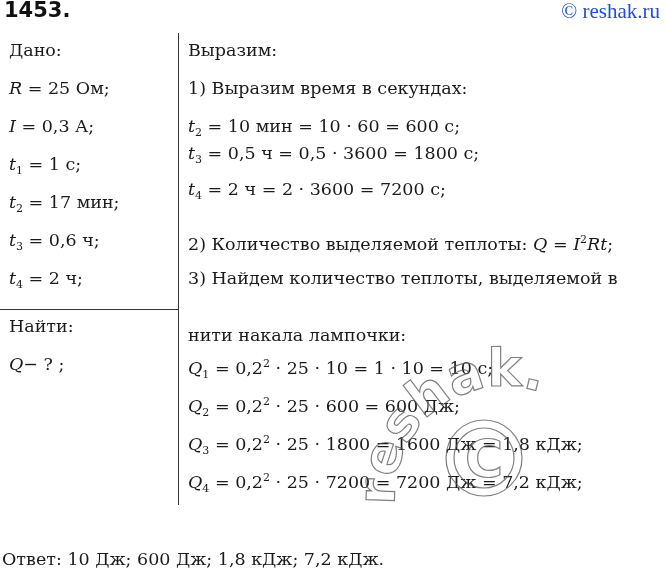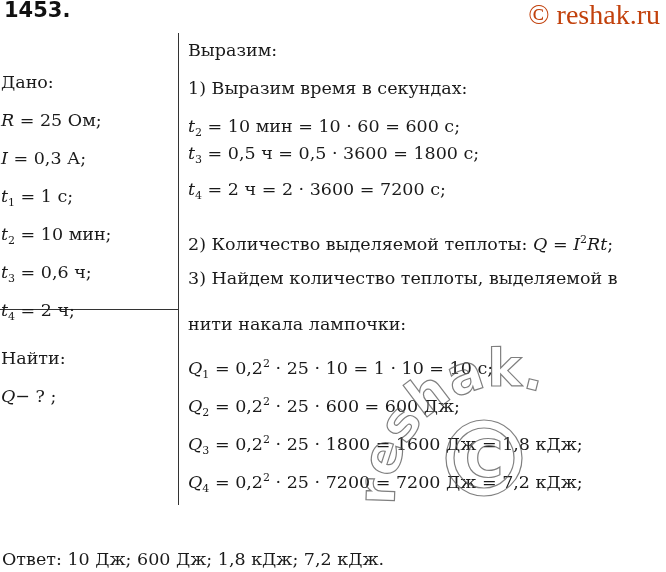--- a/index.html
+++ b/index.html
@@ -7,62 +7,62 @@
     width:666px; height:572px; position:relative; overflow:hidden;
     font-family: "DejaVu Serif", "Liberation Serif", serif;
     color:#1a1a1a;
   }
   .num {
     position:absolute; left:4px; top:-2px;
     font-family:"DejaVu Sans", sans-serif; font-weight:bold; font-size:21px; color:#111;
   }
   .copy {
     position:absolute; right:6px; top:-1px;
-    font-family:"Liberation Serif", serif; font-size:28px; color:#c2410c;
+    font-family:"Liberation Serif", serif; font-size:21px; color:#1d4ed8;
   }
   .vline { position:absolute; left:178px; top:33px; width:1px; height:472px; background:#333; }
   .hline { position:absolute; left:0px; top:309px; width:178px; height:1px; background:#333; }
   .line {
     position:absolute; font-size:17.5px; white-space:nowrap; line-height:22px;
   }
-  .left { left:1px;margin-top:32px; }
+  .left { left:9px; }
   .right { left:188px; }
   i { font-style:italic; }
   sub { font-size:11px; vertical-align:-4px; }
   sup { font-size:11px; vertical-align:7px; }
   .watermark { position:absolute; left:0; top:0; pointer-events:none; }
 </style>
 </head>
 <body>
 
 <div class="num">1453.</div>
 <div class="copy">© reshak.ru</div>
 
 <div class="vline"></div>
 <div class="hline"></div>
 
 <div class="line left" style="top:39px">Дано:</div>
 <div class="line left" style="top:77px"><i>R</i><span> = 25 Ом;</span></div>
 <div class="line left" style="top:115px"><i>I</i><span> = 0,3 А;</span></div>
 <div class="line left" style="top:153px"><i>t</i><sub>1</sub><span> = 1 с;</span></div>
-<div class="line left" style="top:191px"><i>t</i><sub>2</sub><span> = 10 мин;</span></div>
+<div class="line left" style="top:191px"><i>t</i><sub>2</sub><span> = 17 мин;</span></div>
 <div class="line left" style="top:229px"><i>t</i><sub>3</sub><span> = 0,6 ч;</span></div>
 <div class="line left" style="top:267px"><i>t</i><sub>4</sub><span> = 2 ч;</span></div>
 
 <div class="line left" style="top:315px">Найти:</div>
 <div class="line left" style="top:353px"><i>Q</i><span>− ? ;</span></div>
 
 <div class="line right" style="top:39px">Выразим:</div>
 <div class="line right" style="top:77px">1) Выразим время в секундах:</div>
 <div class="line right" style="top:115px"><i>t</i><sub>2</sub><span> = 10 мин = 10 · 60 = 600 с;</span></div>
 <div class="line right" style="top:142px"><i>t</i><sub>3</sub><span> = 0,5 ч = 0,5 · 3600 = 1800 с;</span></div>
 <div class="line right" style="top:178px"><i>t</i><sub>4</sub><span> = 2 ч = 2 · 3600 = 7200 с;</span></div>
 <div class="line right" style="top:229px"><span>2) Количество выделяемой теплоты:  </span><i>Q</i><span> = </span><i>I</i><sup>2</sup><i>Rt</i><span>;</span></div>
 <div class="line right" style="top:267px">3) Найдем количество теплоты, выделяемой в</div>
-<div class="line right" style="top:313px">нити накала лампочки:</div>
+<div class="line right" style="top:324px">нити накала лампочки:</div>
 
 <div class="line right" style="top:353px"><i>Q</i><sub>1</sub><span> = 0,2</span><sup>2</sup><span> · 25 · 10 = 1 · 10 = 10 с;</span></div>
 <div class="line right" style="top:391px"><i>Q</i><sub>2</sub><span> = 0,2</span><sup>2</sup><span> · 25 · 600 = 600 Дж;</span></div>
 <div class="line right" style="top:429px"><i>Q</i><sub>3</sub><span> = 0,2</span><sup>2</sup><span> · 25 · 1800 = 1600 Дж = 1,8 кДж;</span></div>
 <div class="line right" style="top:467px"><i>Q</i><sub>4</sub><span> = 0,2</span><sup>2</sup><span> · 25 · 7200 = 7200 Дж = 7,2 кДж;</span></div>
 
 <div class="line" style="left:2px; top:548px">Ответ:  10 Дж;  600 Дж;  1,8 кДж;  7,2 кДж.</div>
 
 <svg class="watermark" width="666" height="572" viewBox="0 0 666 572">
   <defs>

